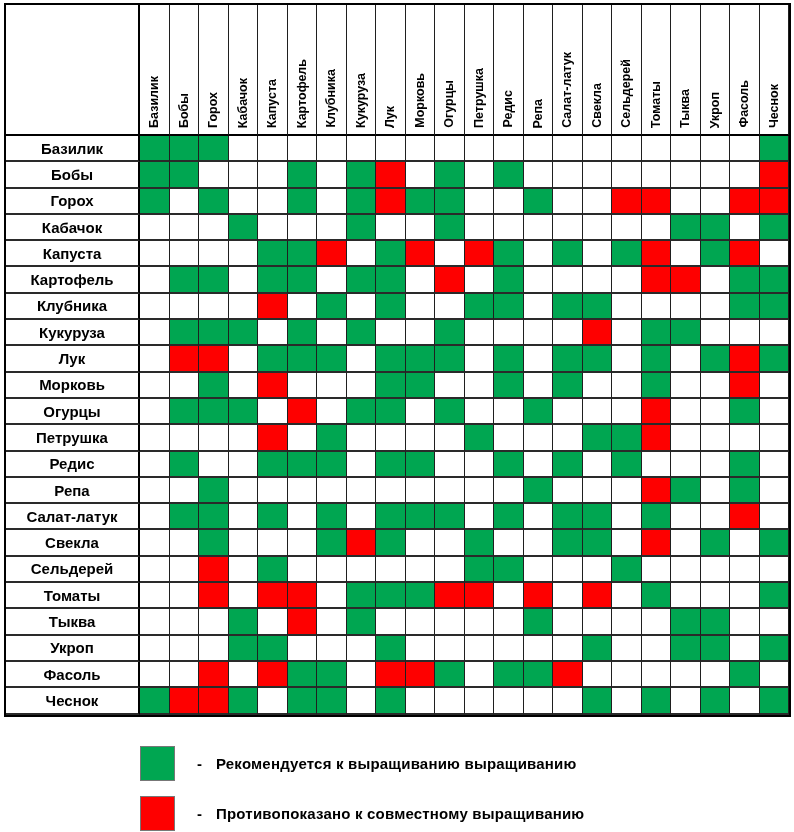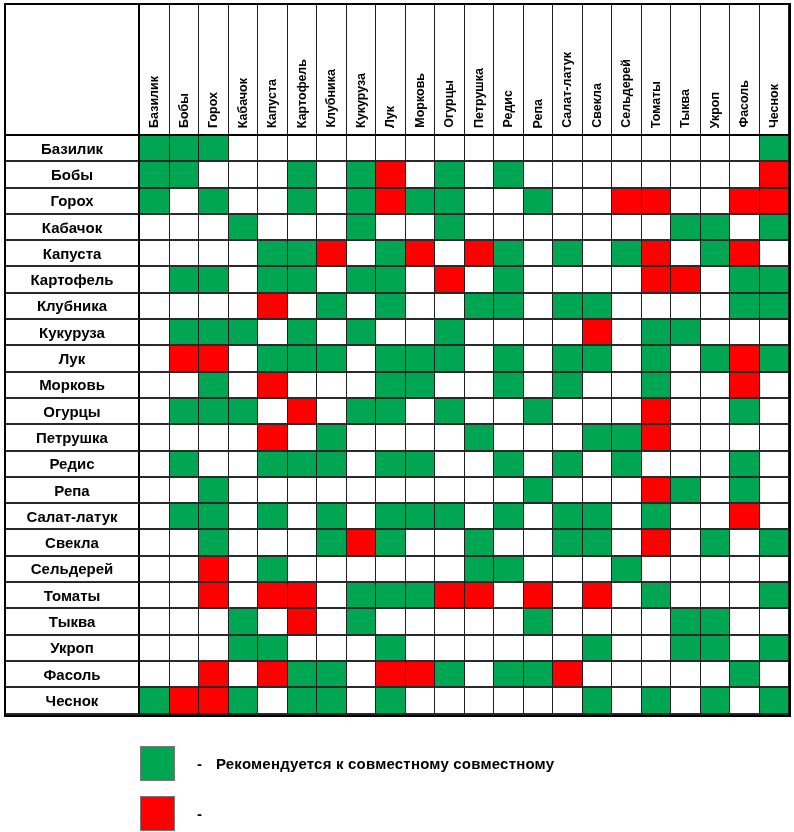--- a/index.html
+++ b/index.html
@@ -618,21 +618,22 @@
       <div class="cell"></div>
       <div class="cell" style="background: rgb(0, 166, 81);"></div>
       <div class="cell"></div>
       <div class="cell" style="background: rgb(0, 166, 81);"></div>
     </div>
 
   <div class="legend">
     <div class="legend-row">
       <span class="swatch" id="swatch-good" style="background: rgb(0, 166, 81);"></span>
       <span class="legend-dash">-</span>
-      <span class="legend-label">Рекомендуется к совместному совместному</span>
+      <span class="legend-label">Рекомендуется к выращиванию выращиванию</span>
     </div>
     <div class="legend-row">
       <span class="swatch" id="swatch-bad" style="background: rgb(254, 0, 0);"></span>
       <span class="legend-dash">-</span>
+      <span class="legend-label">Противопоказано к совместному выращиванию</span>
     </div>
   </div>
 
 </div>
 
 </body></html>

